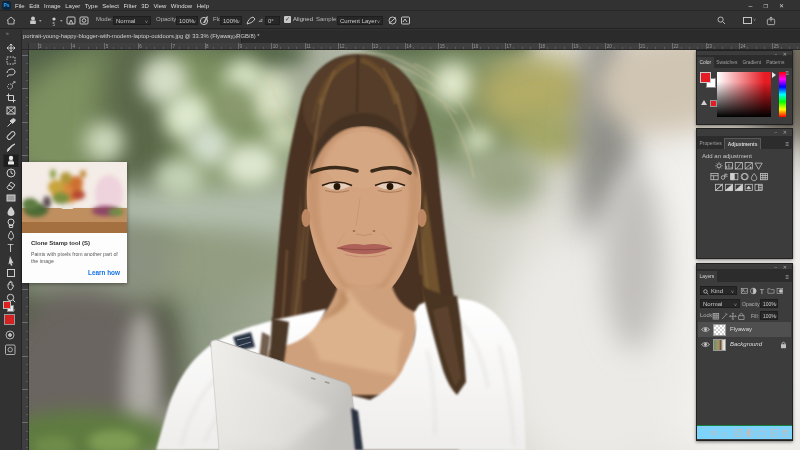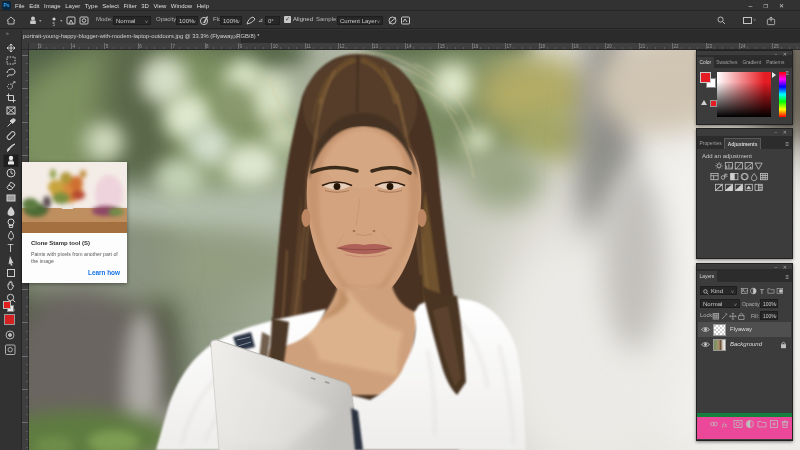--- a/index.html
+++ b/index.html
@@ -801,21 +801,21 @@
           <circle cx="4.5" cy="3.5" r="1.4" fill="#c8c8c8"></circle>
         </svg>
   <div class="abs" style="left:15px;top:1.5px;width:13px;height:12px;border:1px solid #9a9a9a;background:linear-gradient(90deg,#7a8a5c 0%,#8a9a6a 28%,#b08a68 46%,#6a5138 60%,#d8d2ca 80%,#eeeeea 100%)"></div>
   <div class="abs" style="left:32px;top:4px;font-size:6px;font-style:italic;color:#dedede">Background</div>
   <svg class="abs" style="right:4px;top:3.5px" width="7" height="8" viewBox="0 0 7 8">
           <rect x="1" y="3.2" width="5" height="4" fill="#c0c0c0"></rect>
           <path d="M2,3.2 C2,0.6 5,0.6 5,3.2" fill="none" stroke="#c0c0c0" stroke-width=".9"></path>
         </svg>
  </div>
 
- <div class="abs" style="left:0;bottom:1px;width:95px;height:26px;background:#ec4899;border-top:4px solid #15803d">
+ <div class="abs" style="left:0;bottom:1px;width:95px;height:14px;background:#7dd3fc;border-top:1px solid #15803d">
   <svg width="95" height="14" viewBox="0 0 95 14" stroke="#bdbdbd" fill="none" stroke-width=".75">
    <g transform="translate(17,7)">
             <circle cx="-1.5" r="1.8"></circle>
             <circle cx="1.5" r="1.8"></circle>
           </g>
    <g transform="translate(29,7)">
             <text x="-4" y="2.5" font-size="7" font-style="italic" fill="#bdbdbd" stroke="none" font-family="Liberation Serif">fx</text>
           </g>
    <g transform="translate(41,7)">
             <rect x="-4" y="-3.5" width="8" height="7"></rect>

